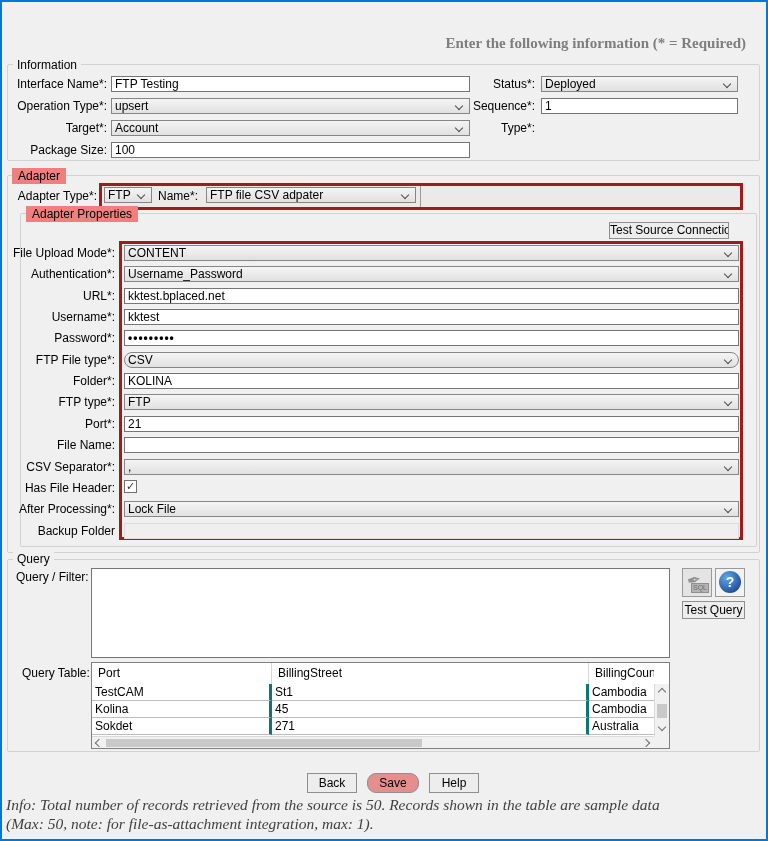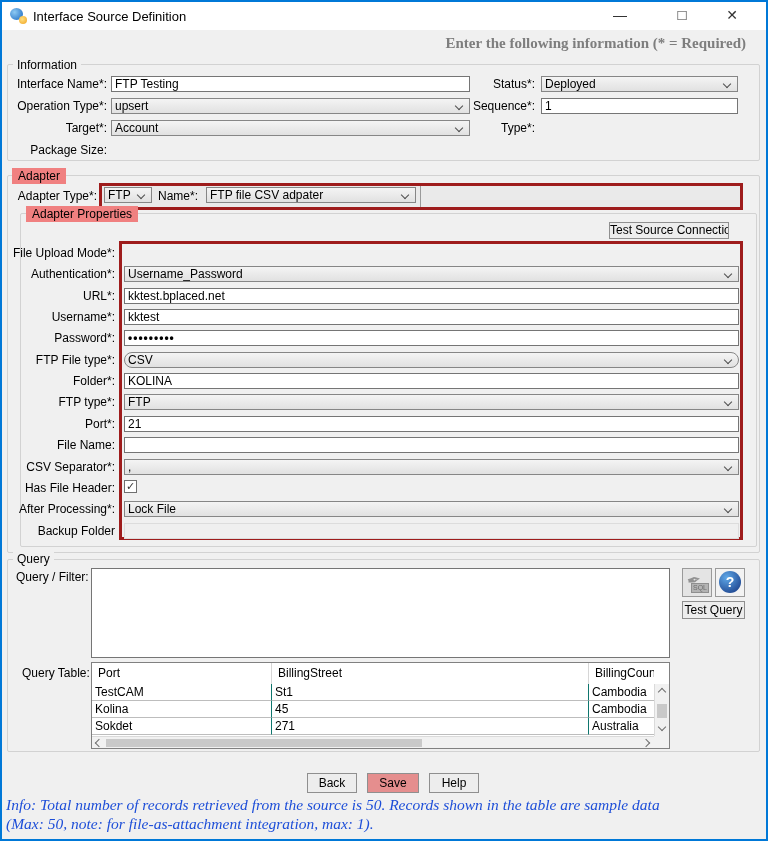--- a/index.html
+++ b/index.html
@@ -44,47 +44,37 @@
   .help-glyph{position:absolute;left:3px;top:2px;width:22px;height:22px;border-radius:50%;
        background:radial-gradient(circle at 35% 30%,#5FA8E8,#12327E);color:#fff;font-weight:bold;
        font-size:14px;line-height:22px;text-align:center;}
   .divline{position:absolute;width:1px;background:#9a9a9a;z-index:2;}
   .scrollpane{position:absolute;left:89px;top:660px;width:579px;height:87px;box-sizing:border-box;
        border:1px solid #808080;background:#fff;z-index:2;}
   .th-row{position:absolute;left:0;top:0;width:577px;height:21px;border-bottom:1px solid #A8A8A8;background:#fff;}
   .th{position:absolute;top:0;height:21px;line-height:21px;font-size:12px;padding-left:6px;box-sizing:border-box;
        overflow:hidden;white-space:nowrap;border-right:1px solid #D6D6D6;}
   .td{position:absolute;height:17px;line-height:16px;font-size:12px;padding-left:3px;box-sizing:border-box;
-       overflow:hidden;white-space:nowrap;border-right:1px solid #0f766e;border-bottom:1px solid #BDBDBD;background:#fff;}
+       overflow:hidden;white-space:nowrap;border-right:3px solid #0f766e;border-bottom:1px solid #BDBDBD;background:#fff;}
   .vscroll{position:absolute;left:562px;top:21px;width:15px;height:52px;background:#F1F1F1;
        border-left:1px solid #DADADA;box-sizing:border-box;}
   .hscroll{position:absolute;left:0;top:73px;width:562px;height:12px;background:#F1F1F1;
        border-top:1px solid #DADADA;box-sizing:border-box;}
   .corner{position:absolute;left:562px;top:73px;width:15px;height:12px;background:#F1F1F1;}
   .sb-ch{position:absolute;width:5px;height:5px;border-right:1px solid #6f6f6f;border-bottom:1px solid #6f6f6f;}
   .vthumb{position:absolute;left:2px;top:20px;width:10px;height:14px;background:#C9C9C9;}
   .hthumb{position:absolute;left:14px;top:2px;width:316px;height:8px;background:#C9C9C9;}
   .info-line{position:absolute;left:4px;font-family:"Liberation Serif",serif;font-style:italic;
-       font-size:15.5px;color:#1d4ed8;white-space:nowrap;z-index:2;}
+       font-size:15.5px;color:#404040;white-space:nowrap;z-index:2;}
 </style>
 </head>
 <body>
 
 <div class="app">
 
-  <div class="titlebar">
-    <span class="app-icon">
-      <span class="bubble"></span>
-      <span class="sun"></span>
-    </span>
-    <span class="win-title">Interface Source Definition</span>
-    <span class="win-btn" style="left:596px;">—</span>
-    <span class="win-btn" style="left:658px;font-size:15px;">□</span>
-    <span class="win-btn" style="left:708px;">✕</span>
-  </div>
 
   <div class="subtitle">Enter the following information (* = Required)</div>
 
   <div class="groupbox" style="left:5px;top:62px;width:751px;height:95px;"></div>
   <span class="legend" style="left:11px;top:56px;">Information</span>
 
   <div class="flabel" style="left:8px;top:75px;width:97px;">Interface Name*:</div>
   <div class="textfield" style="left:109px;top:74px;width:359px;"><span>FTP Testing</span></div>
   <div class="flabel" style="left:448px;top:75px;width:85px;">Status*:</div>
   <div class="dropdown" style="left:539px;top:74px;width:197px;"><span>Deployed</span><span class="chev"></span></div>
@@ -92,38 +82,40 @@
   <div class="flabel" style="left:8px;top:97px;width:97px;">Operation Type*:</div>
   <div class="dropdown" style="left:109px;top:96px;width:359px;"><span>upsert</span><span class="chev"></span></div>
   <div class="flabel" style="left:448px;top:97px;width:85px;">Sequence*:</div>
   <div class="textfield" style="left:539px;top:96px;width:197px;"><span>1</span></div>
 
   <div class="flabel" style="left:8px;top:119px;width:97px;">Target*:</div>
   <div class="dropdown" style="left:109px;top:118px;width:359px;"><span>Account</span><span class="chev"></span></div>
   <div class="flabel" style="left:448px;top:119px;width:85px;">Type*:</div>
 
   <div class="flabel" style="left:8px;top:141px;width:97px;">Package Size:</div>
+  <div class="textfield" style="left:109px;top:140px;width:359px;"><span>100</span></div>
 
   <div class="groupbox" style="left:5px;top:173px;width:751px;height:376px;"></div>
   <span class="legend pink" style="left:10px;top:166px;">Adapter</span>
 
   <div class="flabel" style="left:6px;top:187px;width:89px;">Adapter Type*:</div>
   <div class="redrect" style="left:97px;top:181px;width:644px;height:27px;background:#EAEAEA;"></div>
   <div class="dropdown" style="left:102px;top:185px;width:48px;"><span>FTP</span><span class="chev"></span></div>
   <div class="flabel la" style="left:156px;top:187px;width:44px;">Name*:</div>
   <div class="dropdown" style="left:204px;top:185px;width:210px;"><span>FTP file CSV adpater</span><span class="chev"></span></div>
   <div class="divline" style="left:418px;top:184px;height:21px;"></div>
 
   <div class="groupbox" style="left:18px;top:211px;width:735px;height:332px;"></div>
   <span class="legend pink" style="left:24px;top:204px;">Adapter Properties</span>
   <div class="btn" style="left:607px;top:220px;width:120px;height:17px;line-height:15px;">Test Source Connection</div>
 
   <div class="redrect" style="left:117px;top:239px;width:624px;height:299px;"></div>
 
   <div class="flabel" style="left:8px;top:244px;width:105px;">File Upload Mode*:</div>
+  <div class="dropdown" style="left:122px;top:243px;width:615px;"><span>CONTENT</span><span class="chev"></span></div>
 
   <div class="flabel" style="left:8px;top:265px;width:105px;">Authentication*:</div>
   <div class="dropdown" style="left:122px;top:264px;width:615px;"><span>Username_Password</span><span class="chev"></span></div>
 
   <div class="flabel" style="left:8px;top:287px;width:105px;">URL*:</div>
   <div class="textfield" style="left:122px;top:286px;width:615px;"><span>kktest.bplaced.net</span></div>
 
   <div class="flabel" style="left:8px;top:308px;width:105px;">Username*:</div>
   <div class="textfield" style="left:122px;top:307px;width:615px;"><span>kktest</span></div>
 
@@ -202,19 +194,19 @@
     </div>
     <div class="hscroll">
       <span class="sb-ch" style="left:4px;top:3px;transform:rotate(135deg);"></span>
       <div class="hthumb"></div>
       <span class="sb-ch" style="right:5px;top:3px;transform:rotate(-45deg);"></span>
     </div>
     <div class="corner"></div>
   </div>
 
   <div class="btn" style="left:305px;top:771px;width:50px;height:20px;line-height:18px;">Back</div>
-  <div class="btn pink" style="left:365px;top:771px;width:52px;height:20px;line-height:18px;">Save</div>
+  <div class="btn pink" style="left:365px;top:771px;width:52px;height:20px;line-height:18px;border-radius:9px;">Save</div>
   <div class="btn" style="left:427px;top:771px;width:50px;height:20px;line-height:18px;">Help</div>
 
   <div class="info-line" style="top:794px;">Info: Total number of records retrieved from the source is 50. Records shown in the table are sample data</div>
   <div class="info-line" style="top:813px;text-align:right;">(Max: 50, note: for file-as-attachment integration, max: 1).</div>
 
 </div>
 
 </body></html>

